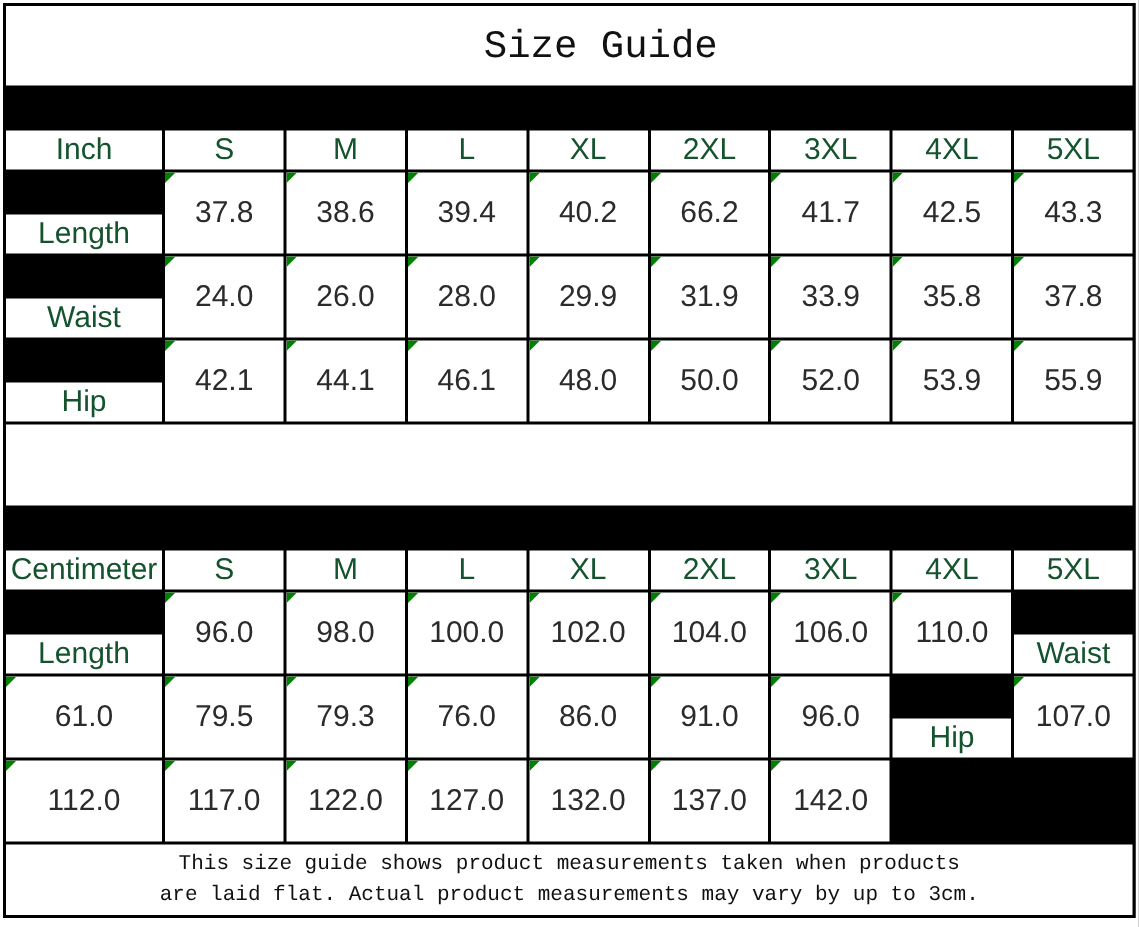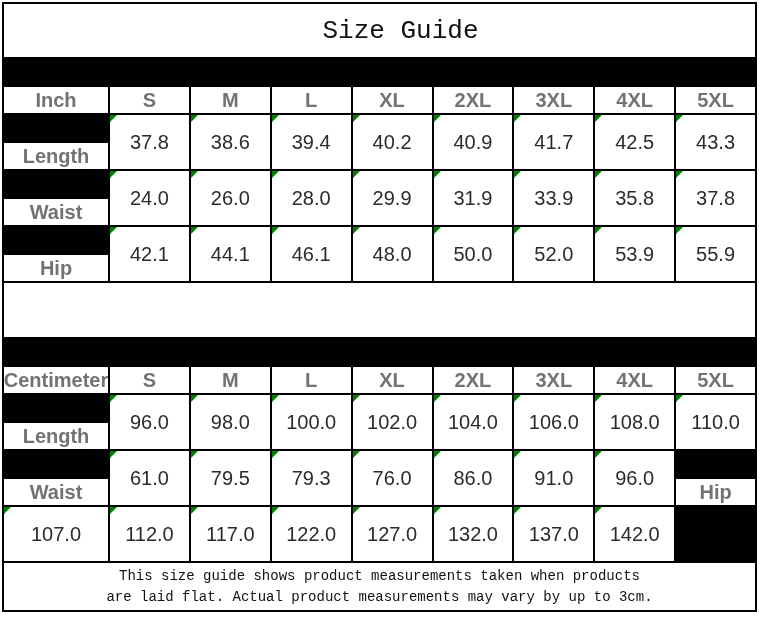--- a/index.html
+++ b/index.html
@@ -32,22 +32,22 @@
     position: relative;
     display: flex;
     align-items: center;
     justify-content: center;
     font-family: "Liberation Sans", sans-serif;
     font-size: 20px;
     color: #2b2b2b;
     overflow: hidden;
   }
   .label {
-    font-weight: bold;
-    color: #737373;
+    font-weight: normal;
+    color: #14532d;
     margin-top: 28px;
   }
   .flag::before {
     content: "";
     position: absolute;
     top: 0;
     left: 0;
     width: 0;
     height: 0;
     border-top: 7px solid var(--flag, #008000);
@@ -87,21 +87,21 @@
     <div class="cell label">2XL</div>
     <div class="cell label">3XL</div>
     <div class="cell label">4XL</div>
     <div class="cell label">5XL</div>
 
     <div class="cell label">Length</div>
     <div class="cell flag">37.8</div>
     <div class="cell flag">38.6</div>
     <div class="cell flag">39.4</div>
     <div class="cell flag">40.2</div>
-    <div class="cell flag">40.9</div>
+    <div class="cell flag">66.2</div>
     <div class="cell flag">41.7</div>
     <div class="cell flag">42.5</div>
     <div class="cell flag">43.3</div>
 
     <div class="cell label">Waist</div>
     <div class="cell flag">24.0</div>
     <div class="cell flag">26.0</div>
     <div class="cell flag">28.0</div>
     <div class="cell flag">29.9</div>
     <div class="cell flag">31.9</div>
@@ -131,21 +131,20 @@
     <div class="cell label">4XL</div>
     <div class="cell label">5XL</div>
 
     <div class="cell label">Length</div>
     <div class="cell flag">96.0</div>
     <div class="cell flag">98.0</div>
     <div class="cell flag">100.0</div>
     <div class="cell flag">102.0</div>
     <div class="cell flag">104.0</div>
     <div class="cell flag">106.0</div>
-    <div class="cell flag">108.0</div>
     <div class="cell flag">110.0</div>
 
     <div class="cell label">Waist</div>
     <div class="cell flag">61.0</div>
     <div class="cell flag">79.5</div>
     <div class="cell flag">79.3</div>
     <div class="cell flag">76.0</div>
     <div class="cell flag">86.0</div>
     <div class="cell flag">91.0</div>
     <div class="cell flag">96.0</div>

